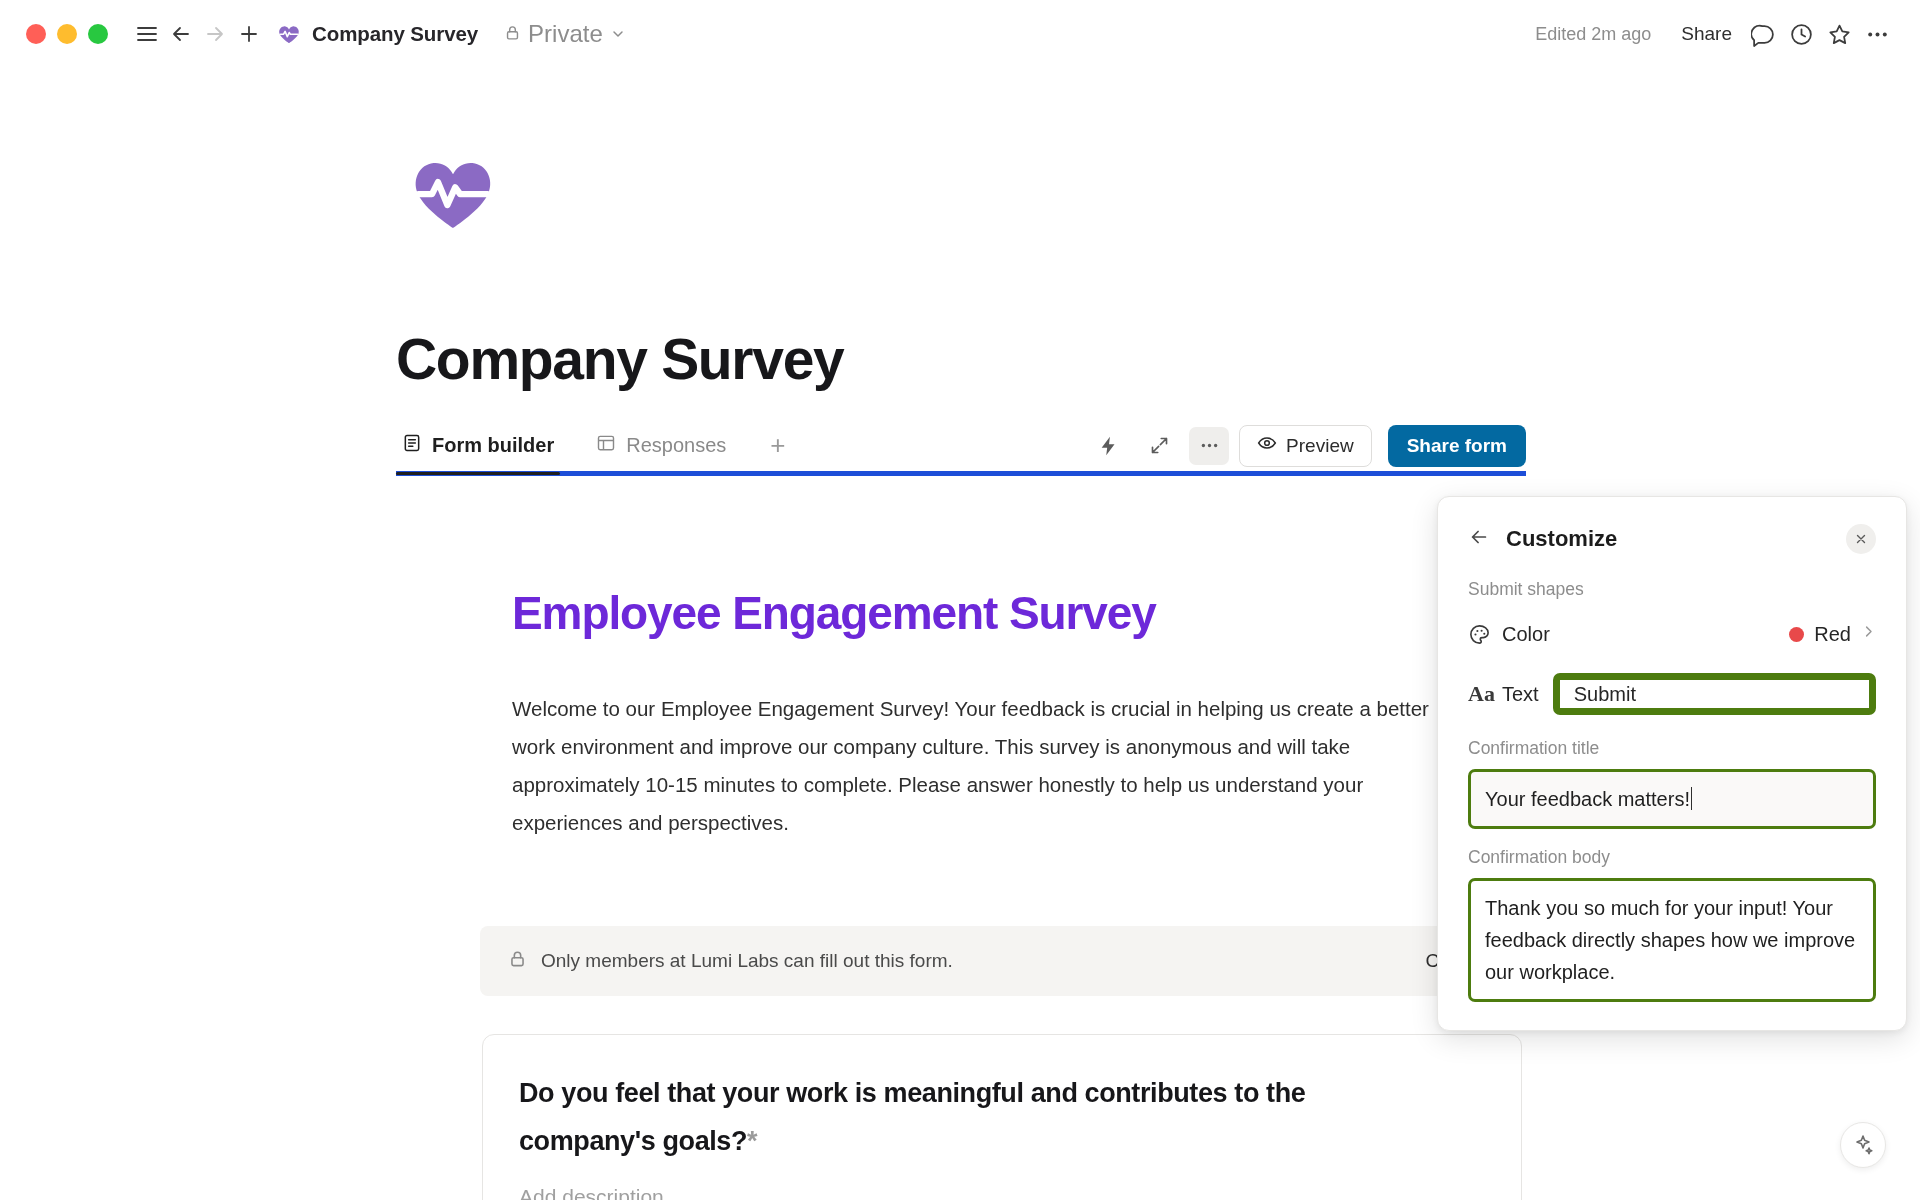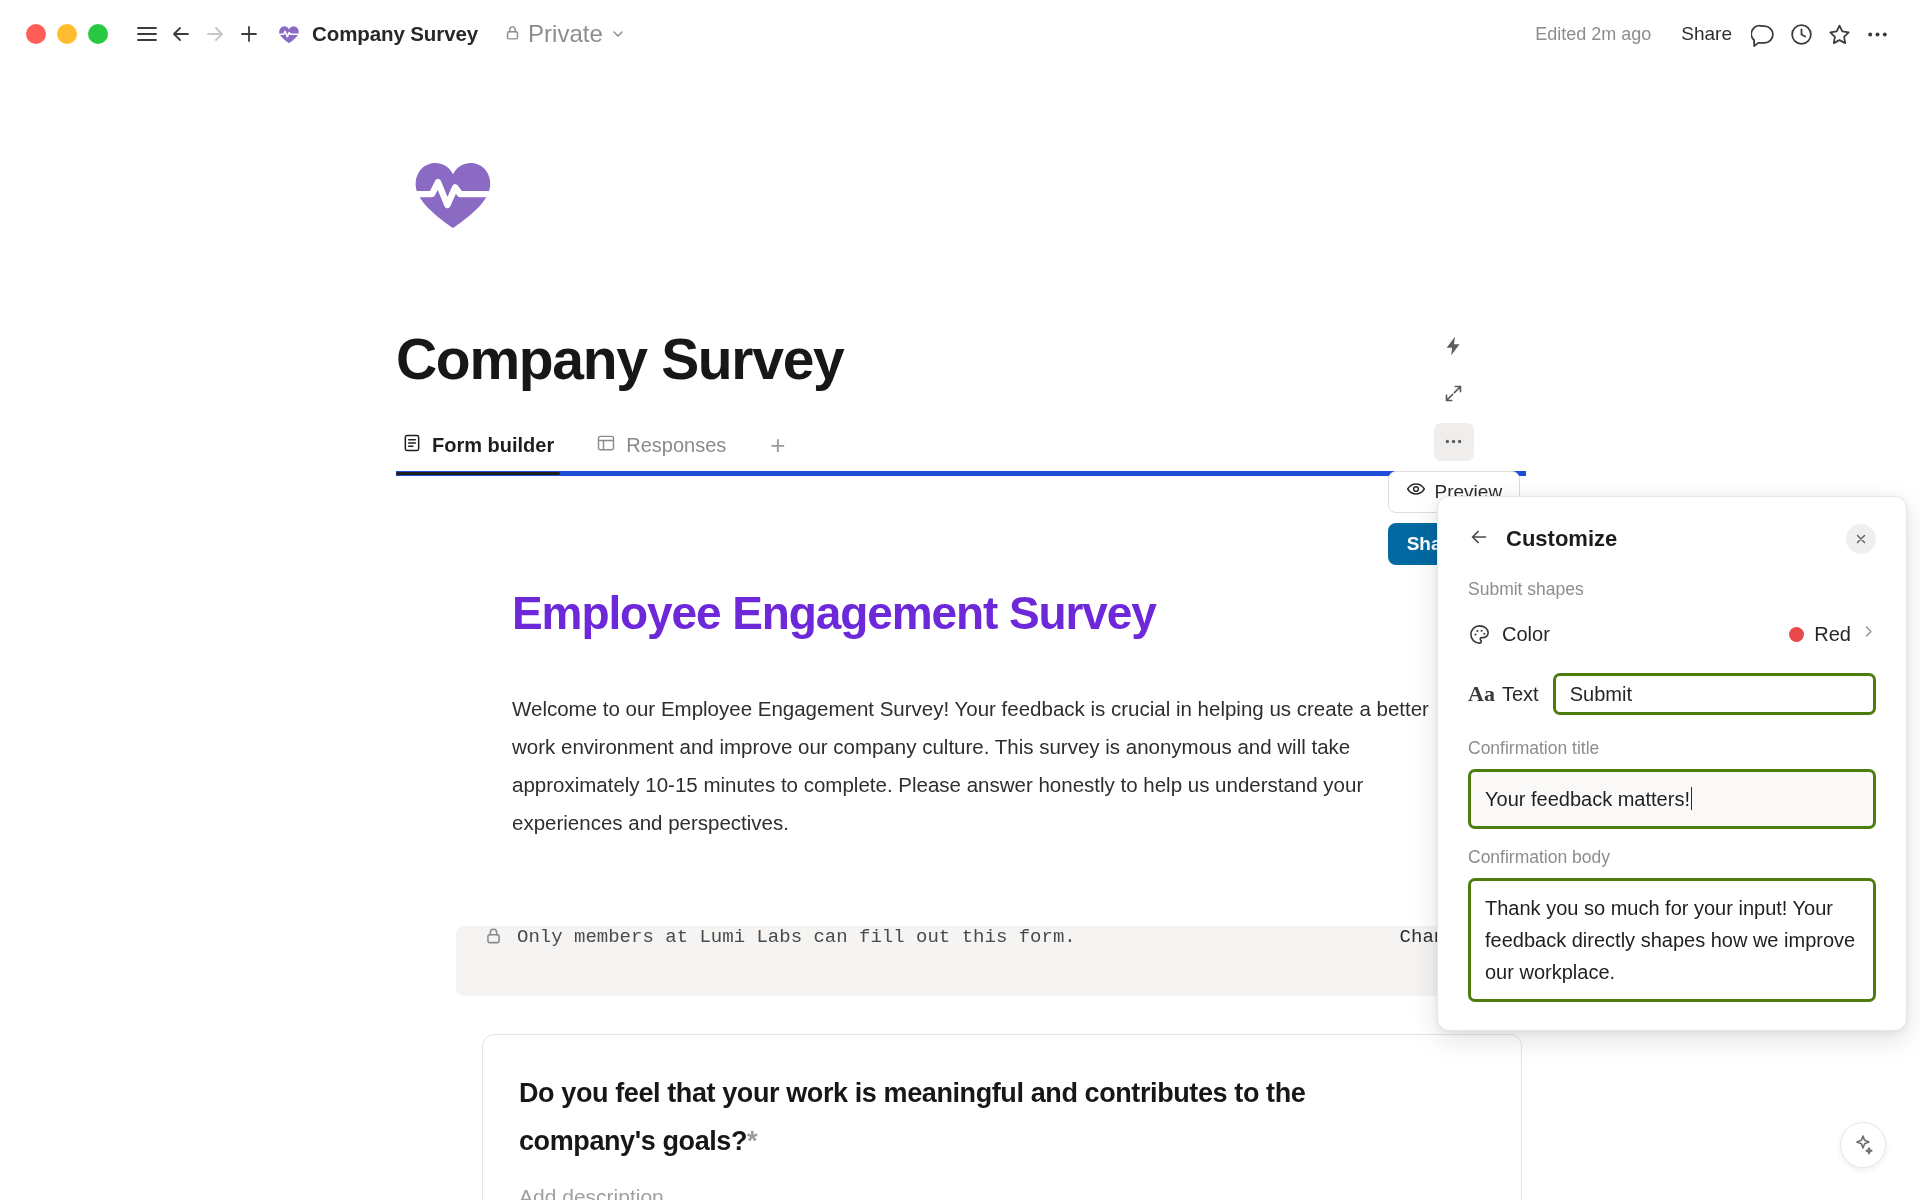--- a/index.html
+++ b/index.html
@@ -98,21 +98,21 @@
   .tab.active { color: #1f1f1f; font-weight: 600; }
   .tab.active::after {
     content: "";
     position: absolute; left: 0; right: 0; bottom: -1px;
     height: 3px; background: #1f1f1f; border-radius: 2px;
   }
   .tab-add { font-size: 26px; color: #9a9a9a; padding: 0 8px; }
 
   .tabs-actions {
     margin-left: auto;
-    display: flex; align-items: center; gap: 10px; flex-direction: column;
+    display: flex; align-items: center; gap: 10px;
   }
   .sq-btn {
     width: 40px; height: 38px;
     display: flex; align-items: center; justify-content: center;
     border-radius: 7px;
     color: #5c5c5c;
   }
   .sq-btn.boxed { background: #efeeec; }
   .preview-btn {
     display: flex; align-items: center; gap: 9px;
@@ -147,31 +147,30 @@
     position: absolute;
     left: 512px; top: 622px;
     width: 920px;
     font-size: 20.5px;
     line-height: 38px;
     color: #2e2e2e;
   }
 
   .notice {
     position: absolute;
-    left: 456px; top: 858px;
+    left: 480px; top: 858px;
     width: 1040px;
     height: 70px;
     background: #f5f4f2;
     border-radius: 8px;
     display: flex;
-    align-items: flex-start;
+    align-items: center;
     padding: 0 28px;
     font-size: 19px;
     color: #4a4a4a;
-    font-family: Liberation Mono, monospace;
   }
   .notice .lock-ic { margin-right: 14px; color: #8a8a8a; }
   .notice .change { margin-left: auto; color: #2f2f2f; font-size: 19px; }
 
   .qcard {
     position: absolute;
     left: 482px; top: 966px;
     width: 1040px;
     height: 230px;
     background: #fff;
@@ -230,21 +229,21 @@
     display: flex; align-items: center; gap: 10px;
     font-size: 20px; color: #262626;
   }
   .swatch { width: 15px; height: 15px; border-radius: 50%; }
   .chev { color: #9a9a9a; font-size: 17px; }
 
   .text-input {
     flex: 1;
     margin-left: 14px;
     height: 42px;
-    border: 3px solid #4d7c0f;
+    border: 7px solid #4d7c0f;
     border-radius: 7px;
     background: #fff;
     display: flex; align-items: center;
     padding: 0 14px;
     font-size: 20px;
     color: #262626;
   }
 
   .field-label {
     margin-top: 18px;

